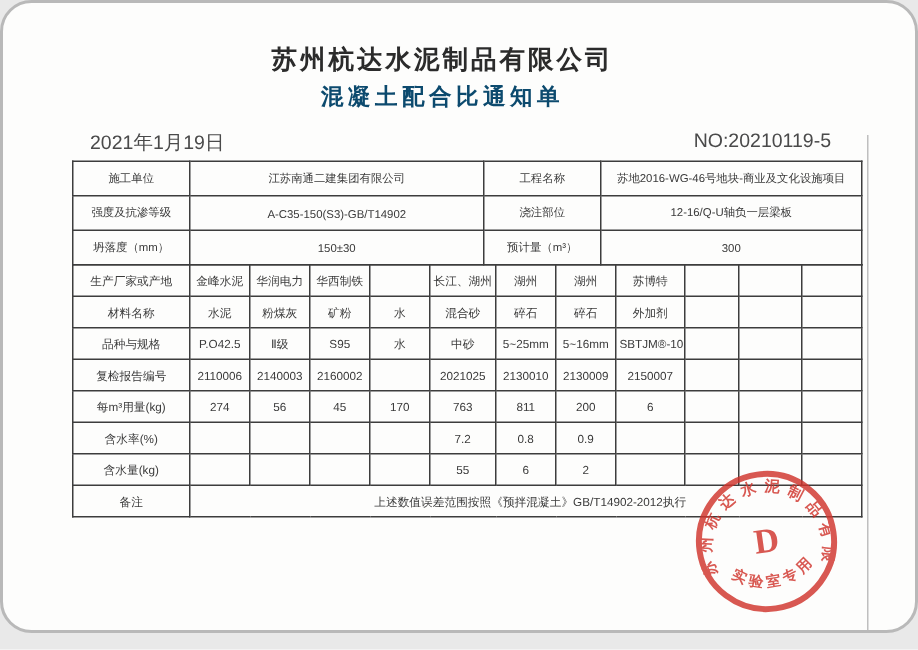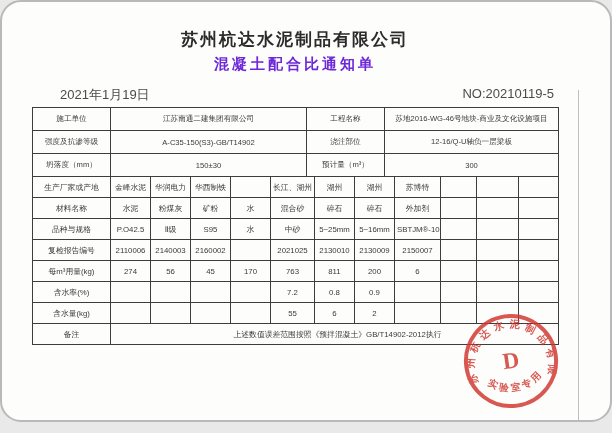--- a/index.html
+++ b/index.html
@@ -14,28 +14,28 @@
     color:#2e2e2e;
     overflow:hidden;
   }
   .inner{position:absolute;left:30px;top:0;width:526px;}
   .title{
     margin-top:26px;text-align:center;font-size:17px;font-weight:bold;
     letter-spacing:2px;color:#2b2b2b;
   }
   .subtitle{
     margin-top:4px;text-align:center;font-size:15px;font-weight:bold;
-    letter-spacing:3px;color:#6d28d9;
+    letter-spacing:3px;color:#0c4a6e;
   }
   .meta-row{
     display:flex;justify-content:space-between;
     margin-top:12px;margin-bottom:3px;
     font-size:13px;color:#4a4a4a;padding:0 4px 0 28px;
   }
-  table.tbl{border-collapse:collapse;width:526px;table-layout:fixed;}
+  table.tbl{border-collapse:collapse;width:526px;table-layout:fixed;margin-left:16px;}
   table.tbl td{
     border:1px solid #3d3d3d;
     text-align:center;vertical-align:middle;
     font-size:7.6px;color:#3a3a3a;
     padding:1px 2px;overflow:hidden;
   }
   table.info{border:1.5px solid #2f2f2f;}
   table.info td{height:20px;white-space:nowrap;}
   table.mats{border:1.5px solid #2f2f2f;margin-top:-1px;}
   table.mats td{height:18px;font-size:7.8px;}

